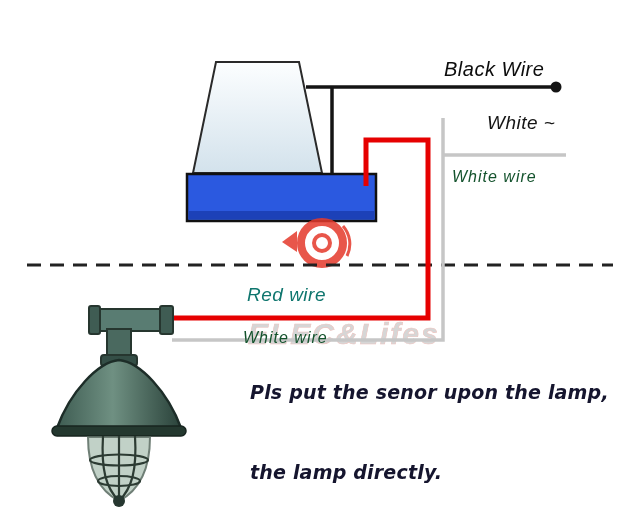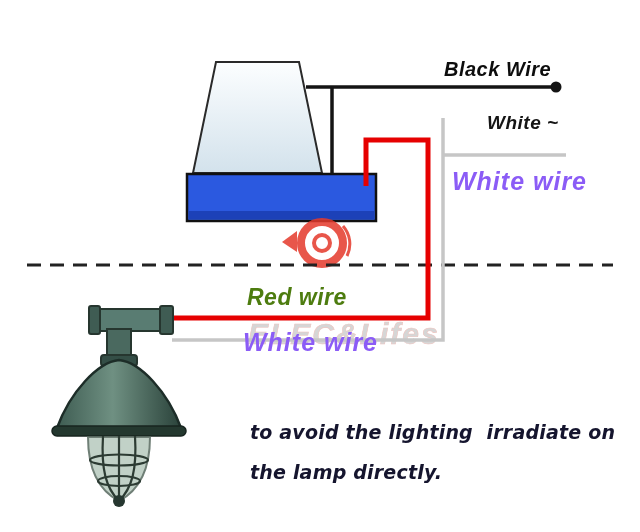--- a/index.html
+++ b/index.html
@@ -1,25 +1,25 @@
 <!DOCTYPE html>
 <html><head>
 <meta charset="utf-8">
 <style>
   html,body{margin:0;padding:0;background:#fff}
   .stage{
     position:relative;width:640px;height:532px;background:#ffffff;overflow:hidden;
     font-family:"Liberation Sans",sans-serif;
   }
   .stage svg{position:absolute;left:0;top:0}
-  .label{position:absolute;font-weight:bold;font-style:italic;white-space:nowrap;line-height:1.1}
+  .label{position:absolute;font-weight:normal;font-style:italic;white-space:nowrap;line-height:1.1}
   .lbl-black{color:#0d0d0d;font-size:20px;letter-spacing:.5px}
   .lbl-power{color:#151515;font-size:19px;letter-spacing:.5px}
-  .lbl-gray{color:#8b5cf6;font-size:25px;letter-spacing:1px}
-  .lbl-red{color:#4d7c0f;font-size:23px;letter-spacing:.5px}
+  .lbl-gray{color:#14532d;font-size:16px;letter-spacing:1px}
+  .lbl-red{color:#0f766e;font-size:19px;letter-spacing:.5px}
   .note-line{
     position:absolute;font-weight:bold;font-style:italic;font-size:19px;
     color:#15152e;white-space:pre;font-family:"DejaVu Sans",sans-serif;letter-spacing:.2px
   }
   .wm-text{
     font-family:"Liberation Sans",sans-serif;
     font-style:italic;font-weight:bold;font-size:30px;letter-spacing:2px;opacity:.85
   }
 </style>
 </head>
@@ -87,16 +87,16 @@
   <div class="label lbl-black" style="left:444px;top:58px">Black Wire</div>
 
   <div class="label lbl-power" style="left:487px;top:113px">White ~</div>
 
   <div class="label lbl-gray" style="left:452px;top:168px">White wire</div>
 
   <div class="label lbl-red" style="left:247px;top:285px">Red wire</div>
 
   <div class="label lbl-gray" style="left:243px;top:329px">White wire</div>
 
-  <div class="note-line" style="left:250px;top:421px">to avoid the lighting  irradiate on</div>
+  <div class="note-line" style="left:250px;top:381px">Pls put the senor upon the lamp,</div>
   <div class="note-line" style="left:250px;top:461px">the lamp directly.</div>
 
 </div>
 
 </body></html>

